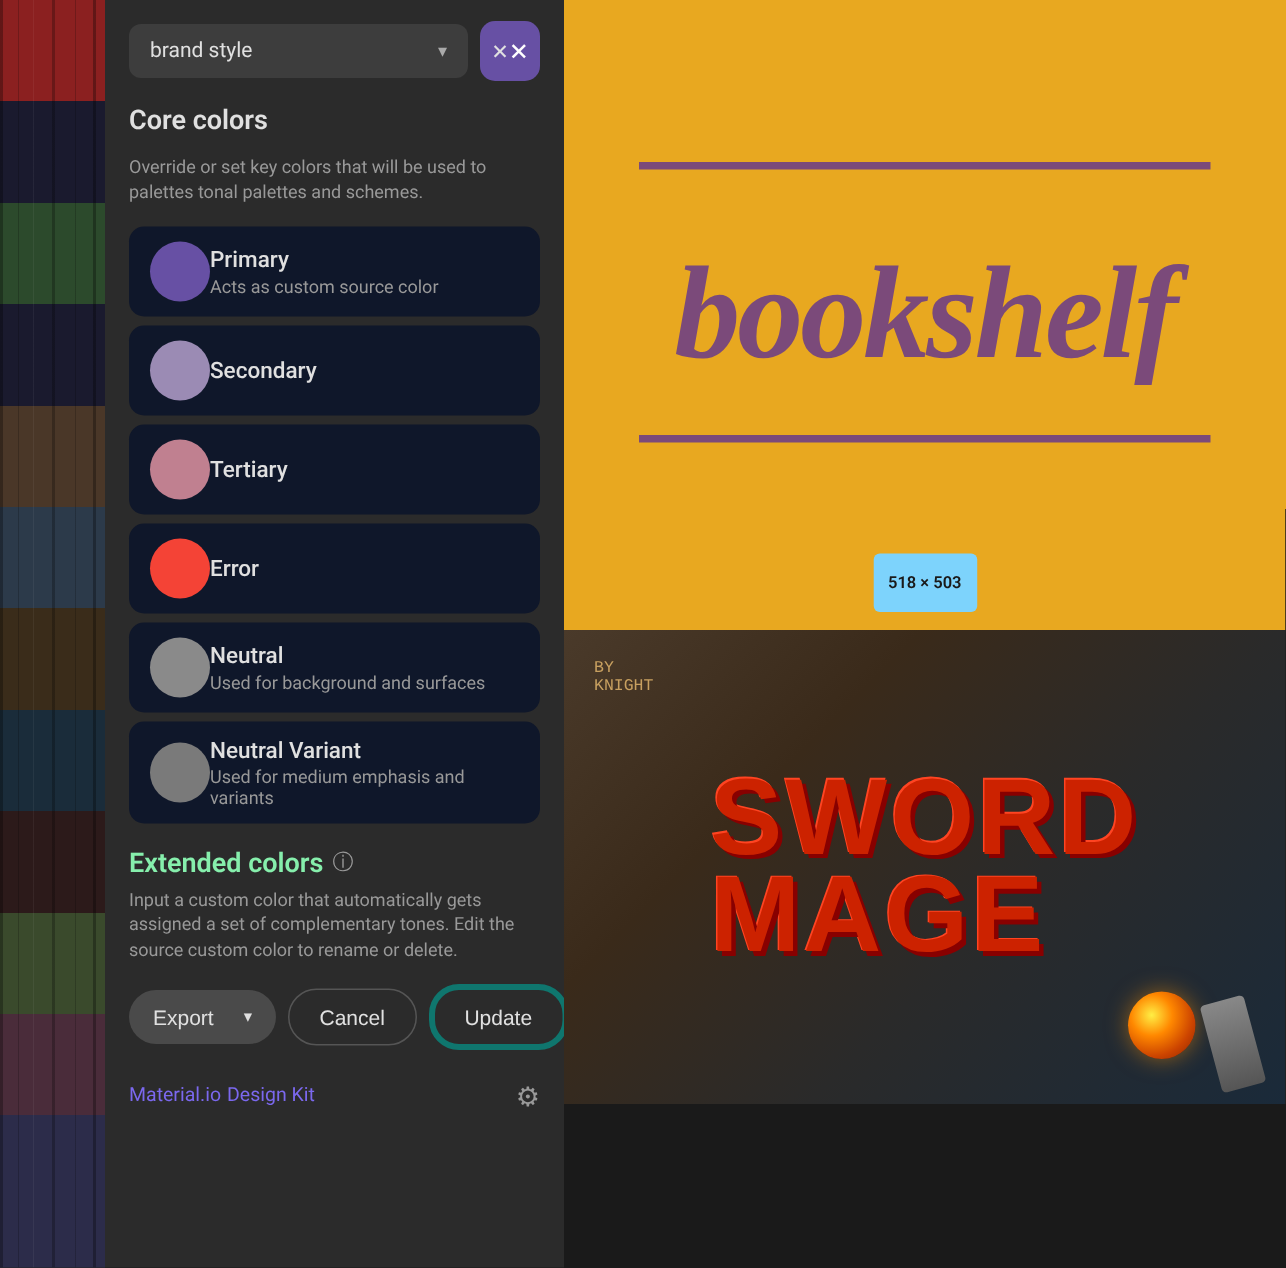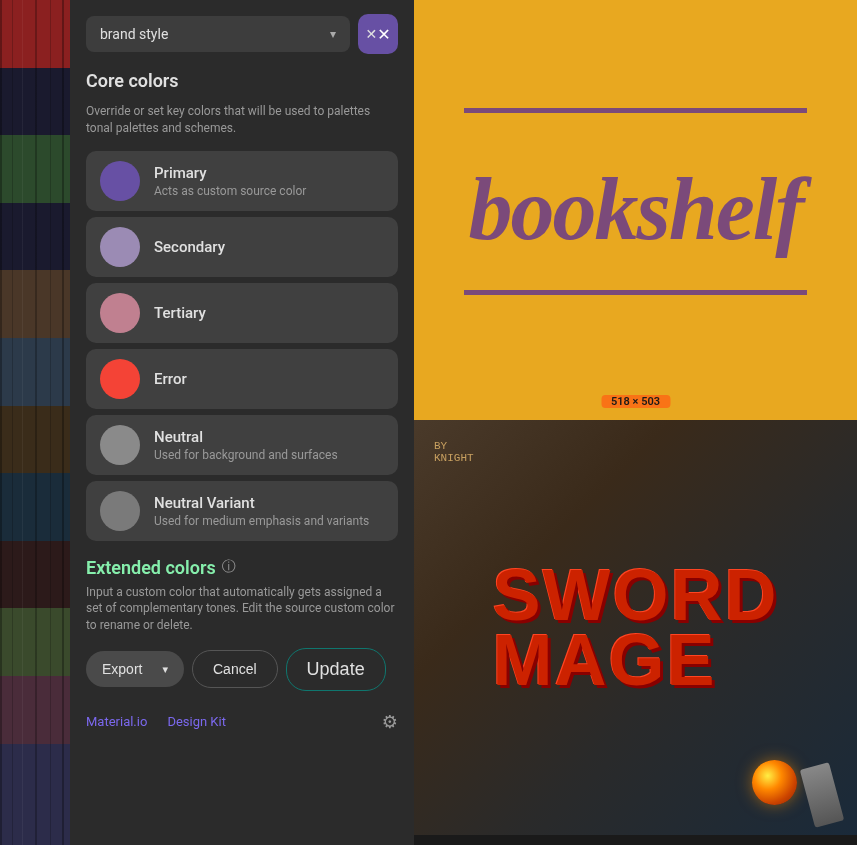--- a/index.html
+++ b/index.html
@@ -7,21 +7,21 @@
       width: 857px;
       height: 845px;
       overflow: hidden;
       font-family: 'Roboto', Arial, sans-serif;
       background: #1a1a1a;
       display: flex;
     }
 
     
     .left-panel {
-      width: 414px;
+      width: 376px;
       height: 845px;
       background: #2b2b2b;
       display: flex;
       flex-direction: column;
       position: relative;
       z-index: 2;
     }
 
     
     .bg-strip {
@@ -147,26 +147,25 @@
 
     
     .color-list {
       display: flex;
       flex-direction: column;
       gap: 6px;
       margin-bottom: 16px;
     }
 
     .color-item {
-      background: #404040;
+      background: #0f172a;
       border-radius: 10px;
       padding: 10px 14px;
       display: flex;
       align-items: center;
-      gap: 14px;
       cursor: pointer;
     }
 
     .color-swatch {
       width: 40px;
       height: 40px;
       border-radius: 50%;
       flex-shrink: 0;
     }
 
@@ -244,59 +243,59 @@
       border: 1px solid #555;
       border-radius: 20px;
       color: #e0e0e0;
       padding: 10px 20px;
       font-size: 14px;
       cursor: pointer;
     }
 
     .update-btn {
       background: transparent;
-      border: 1px solid #0f766e;
+      border: 4px solid #0f766e;
       border-radius: 20px;
       color: #e0e0e0;
       padding: 10px 20px;
-      font-size: 18px;
+      font-size: 14px;
       cursor: pointer;
       text-align: center;
     }
 
     
     .footer {
       display: flex;
       align-items: center;
       justify-content: space-between;
       padding-top: 4px;
     }
 
     .footer-links {
       display: flex;
-      gap: 20px;
+      gap: 4px;
     }
 
     .footer-link {
       color: #7b68ee;
       font-size: 13px;
       cursor: pointer;
       text-decoration: none;
     }
 
     .settings-icon {
       color: #999;
       font-size: 18px;
       cursor: pointer;
     }
 
     
     .right-panel {
       flex: 1;
-      height: 835px;
+      height: 736px;
       display: flex;
       flex-direction: column;
       position: relative;
       overflow: hidden;
     }
 
     
     .preview-top {
       background: #e8a820;
       height: 420px;
@@ -334,25 +333,25 @@
       height: 5px;
       background: #7b4a7a;
     }
 
     
     .dimension-badge {
       position: absolute;
       bottom: 12px;
       left: 50%;
       transform: translateX(-50%);
-      background: #f97316;
+      background: #7dd3fc;
       color: #1a1a1a;
       font-size: 11px;
       font-weight: 600;
-      padding: 0 10px;
+      padding: 13px 10px;
       border-radius: 4px;
     }
 
     
     .preview-bottom {
       flex: 1;
       background: #3a3a3a;
       display: flex;
       align-items: center;
       justify-content: center;

